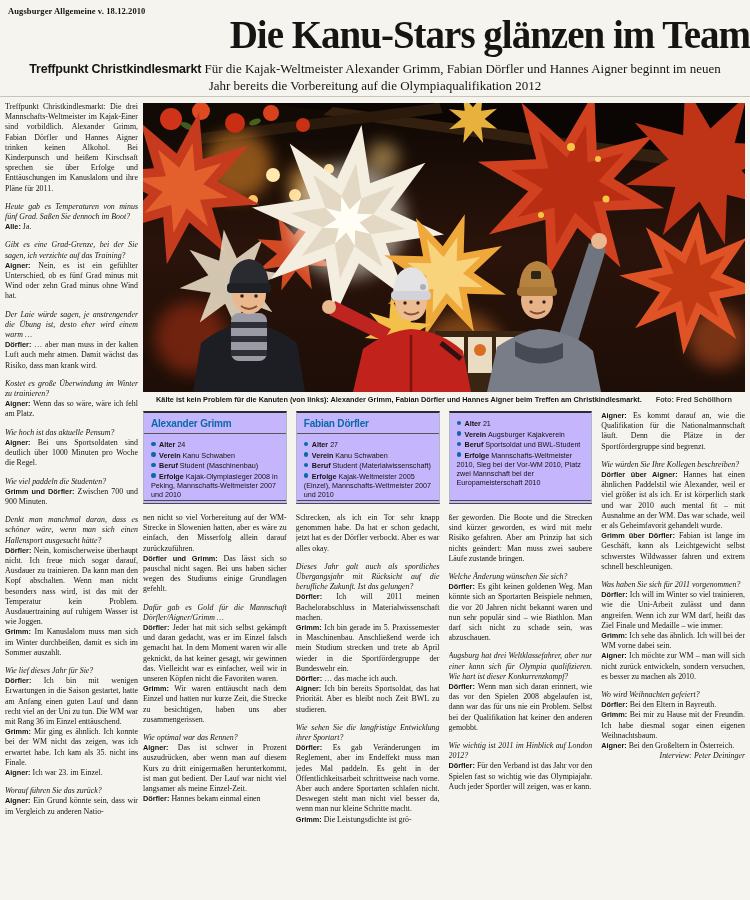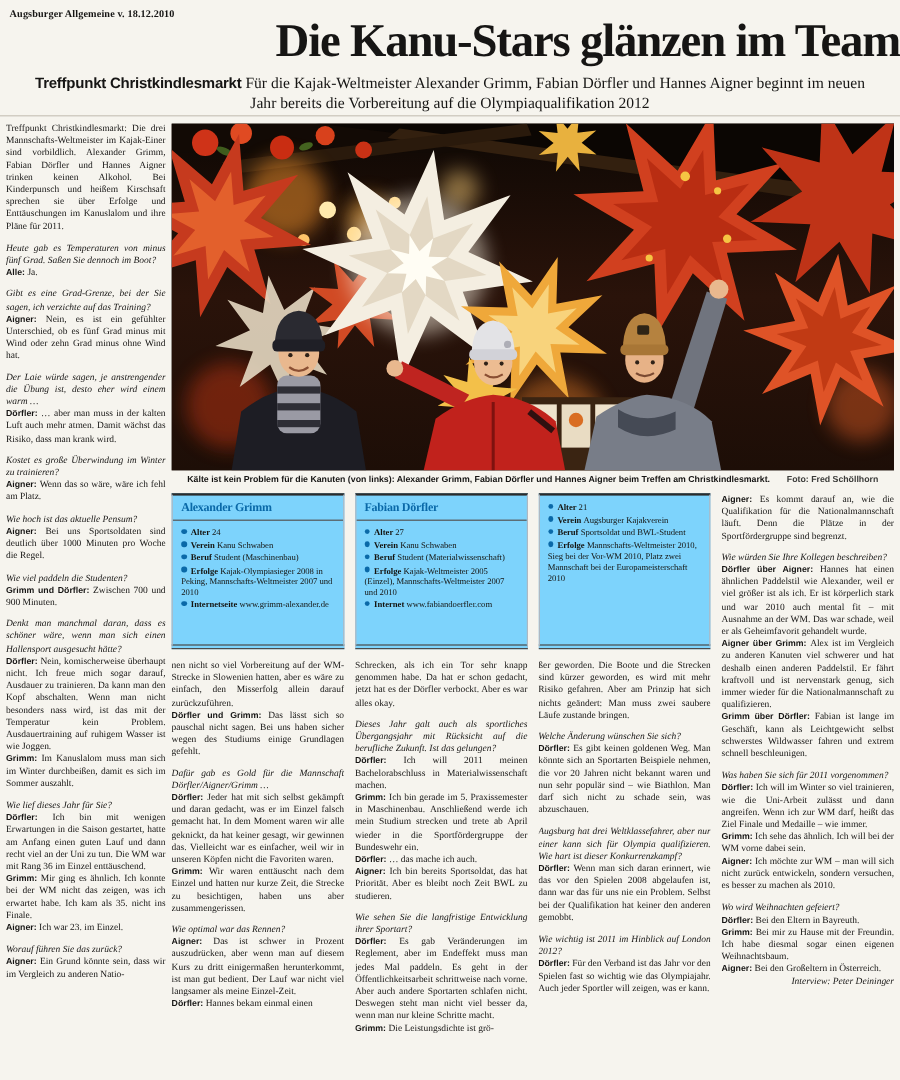--- a/index.html
+++ b/index.html
@@ -28,24 +28,24 @@
   .caption{position:absolute;left:143px;top:395px;width:602px;display:flex;justify-content:center;
            font-family:"Liberation Sans",sans-serif;font-weight:bold;font-size:7.3px;line-height:9px;}
   .caption .credit{font-weight:bold;color:#3a3a38;white-space:nowrap;margin-left:14px;}
 
   .lower{position:absolute;left:143px;top:411px;width:602px;height:489px;display:flex;gap:9px;}
   .lcol{flex:1;min-width:0;display:flex;flex-direction:column;}
   .coltext{overflow:hidden;flex:1;margin-top:0;}
   .lcol .profile-box + .coltext{margin-top:9px;}
 
   
-  .profile-box{height:130px;box-sizing:border-box;background:#7dd3fc;
+  .profile-box{height:93px;box-sizing:border-box;background:#c4b5fd;
                border-left:1px solid #aeb8c2;border-right:1px solid #aeb8c2;
                border-top:2px solid #2b2b2b;border-bottom:4px double #4a4a4a;
-               overflow:hidden;font-family:Liberation Serif, serif;}
+               overflow:hidden;font-family:Liberation Sans, sans-serif;}
   .box-title{font-weight:bold;font-size:10px;color:#0a69a8;padding:5px 7px 4px;border-bottom:1px solid #555;letter-spacing:-.2px;}
   .box-body{padding:6px 7px 0;font-size:7.2px;line-height:9px;color:#14130f;}
   .fact{margin-bottom:1.5px;}
   .fact b{font-weight:bold;}
   .dot{display:inline-block;width:4.5px;height:4.5px;border-radius:50%;background:#0a69a8;margin-right:3.5px;vertical-align:1px;}
 </style>
 </head>
 <body>
 
 <div class="masthead">Augsburger Allgemeine v. 18.12.2010</div>
@@ -267,21 +267,20 @@
         <p class="a"><b class="spk">Dörfler: </b>Wenn man sich daran erinnert, wie das vor den Spielen 2008 abgelaufen ist, dann war das für uns nie ein Problem. Selbst bei der Qualifikation hat keiner den anderen gemobbt.</p>
         <p class="q">Wie wichtig ist 2011 im Hinblick auf London 2012?</p>
         <p class="a"><b class="spk">Dörfler: </b>Für den Verband ist das Jahr vor den Spielen fast so wichtig wie das Olympiajahr. Auch jeder Sportler will zeigen, was er kann.</p>
       </div>
   </div>
   <div class="lcol">
     <div class="coltext flowtext">
         <p class="a"><b class="spk">Aigner: </b>Es kommt darauf an, wie die Qualifikation für die Nationalmannschaft läuft. Denn die Plätze in der Sportfördergruppe sind begrenzt.</p>
         <p class="q">Wie würden Sie Ihre Kollegen beschreiben?</p>
         <p class="a"><b class="spk">Dörfler über Aigner: </b>Hannes hat einen ähnlichen Paddelstil wie Alexander, weil er viel größer ist als ich. Er ist körperlich stark und war 2010 auch mental fit – mit Ausnahme an der WM. Das war schade, weil er als Geheimfavorit gehandelt wurde.</p>
-        <p class="a"><b class="spk">Aigner über Grimm: </b>Alex ist im Vergleich zu anderen Kanuten viel schwerer und hat deshalb einen anderen Paddelstil. Er fährt kraftvoll und ist nervenstark genug, sich immer wieder für die Nationalmannschaft zu qualifizieren.</p>
         <p class="a"><b class="spk">Grimm über Dörfler: </b>Fabian ist lange im Geschäft, kann als Leichtgewicht selbst schwerstes Wildwasser fahren und extrem schnell beschleunigen.</p>
         <p class="q">Was haben Sie sich für 2011 vorgenommen?</p>
         <p class="a"><b class="spk">Dörfler: </b>Ich will im Winter so viel trainieren, wie die Uni-Arbeit zulässt und dann angreifen. Wenn ich zur WM darf, heißt das Ziel Finale und Medaille – wie immer.</p>
         <p class="a"><b class="spk">Grimm: </b>Ich sehe das ähnlich. Ich will bei der WM vorne dabei sein.</p>
         <p class="a"><b class="spk">Aigner: </b>Ich möchte zur WM – man will sich nicht zurück entwickeln, sondern versuchen, es besser zu machen als 2010.</p>
         <p class="q">Wo wird Weihnachten gefeiert?</p>
         <p class="a"><b class="spk">Dörfler: </b>Bei den Eltern in Bayreuth.</p>
         <p class="a"><b class="spk">Grimm: </b>Bei mir zu Hause mit der Freundin. Ich habe diesmal sogar einen eigenen Weihnachtsbaum.</p>
         <p class="a"><b class="spk">Aigner: </b>Bei den Großeltern in Österreich.<span class="iv-credit">Interview: Peter Deininger</span></p>
       </div>

